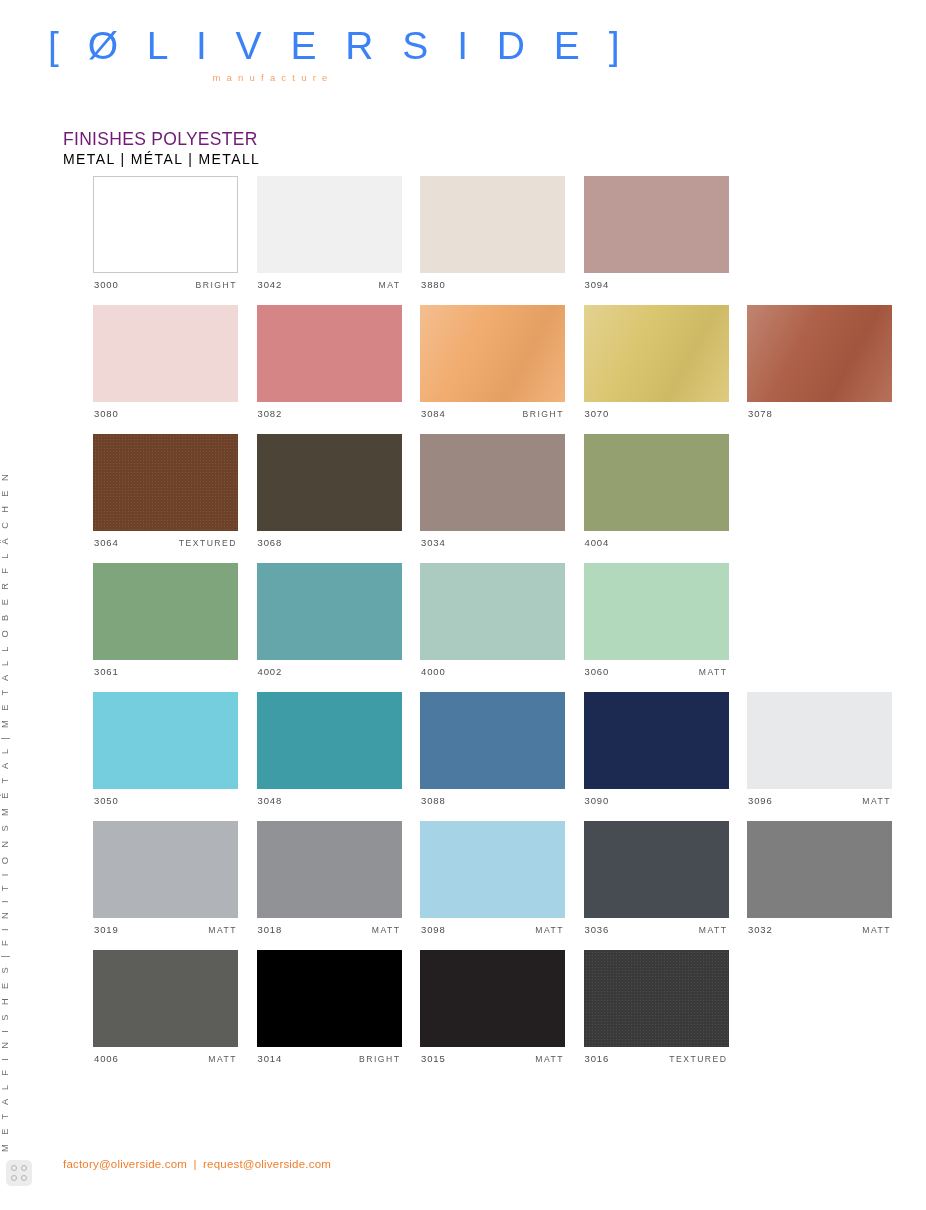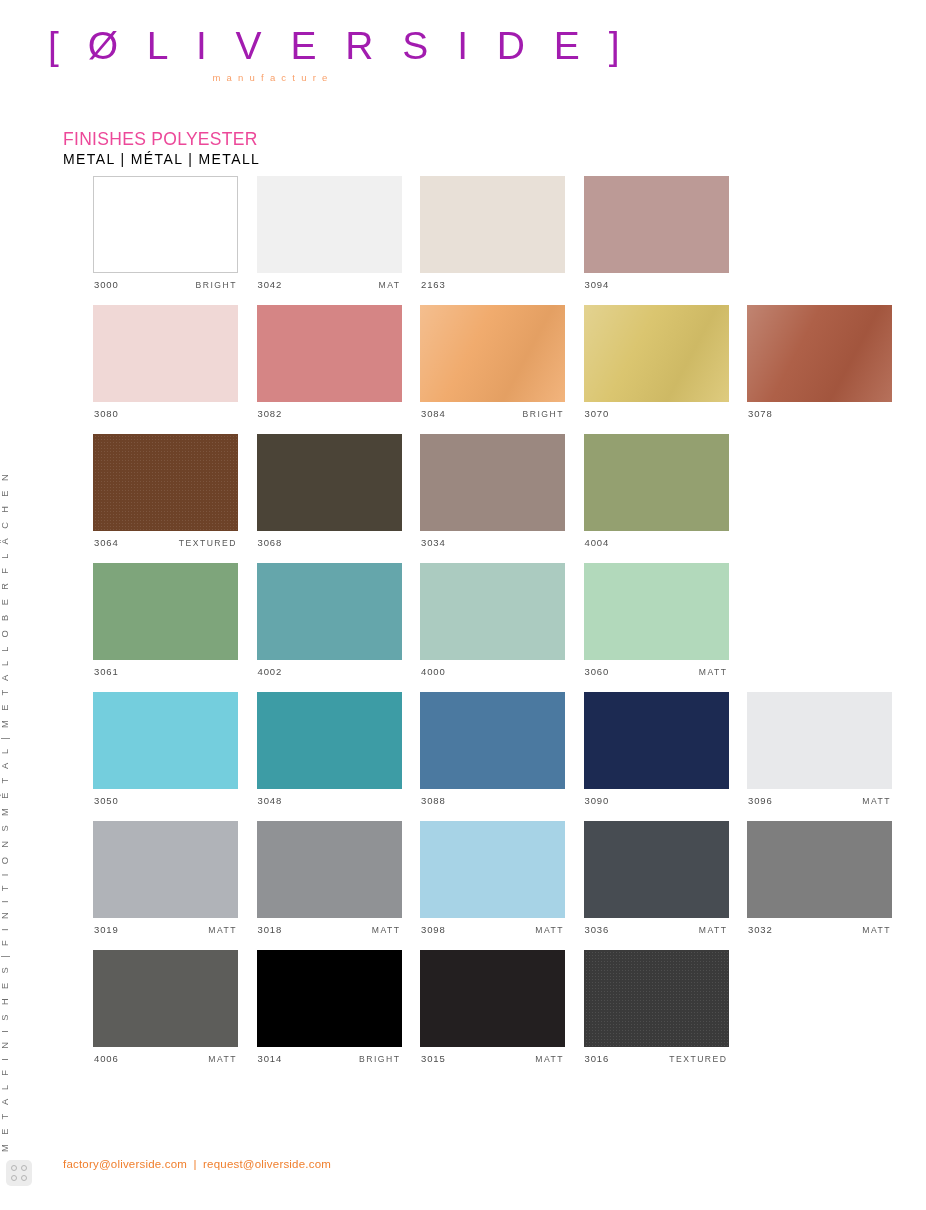--- a/index.html
+++ b/index.html
@@ -16,21 +16,21 @@
   
   .logo-block {
     position: absolute;
     left: 48px;
     top: 26px;
     width: 450px;
   }
   .logo-main {
     font-size: 39px;
     letter-spacing: 9px;
-    color: #a21caf;
+    color: #3b82f6;
     font-weight: 400;
     white-space: nowrap;
     line-height: 1;
     font-family: "Liberation Sans", sans-serif;
   }
   .logo-sub {
     margin-top: 7px;
     font-size: 9.5px;
     letter-spacing: 6.2px;
     color: #f9a06a;
@@ -40,21 +40,21 @@
   }
 
   
   .titles {
     position: absolute;
     left: 63px;
     top: 129px;
   }
   .title-line1 {
     font-size: 17.5px;
-    color: #ec4899;
+    color: #701a75;
     letter-spacing: 0.3px;
     line-height: 1.25;
   }
   .title-line2 {
     font-size: 14px;
     color: #000000;
     letter-spacing: 1.4px;
     line-height: 1.25;
   }
 
@@ -198,21 +198,21 @@
       <div class="cell">
         <div class="chip" style="background: rgb(240, 240, 240);"></div>
         <div class="caption">
           <span class="code">3042</span>
           <span class="finish">MAT</span>
         </div>
       </div>
       <div class="cell">
         <div class="chip" style="background: rgb(232, 224, 215);"></div>
         <div class="caption">
-          <span class="code">2163</span>
+          <span class="code">3880</span>
           <span class="finish"></span>
         </div>
       </div>
       <div class="cell">
         <div class="chip" style="background: rgb(188, 154, 150);"></div>
         <div class="caption">
           <span class="code">3094</span>
           <span class="finish"></span>
         </div>
       </div>

